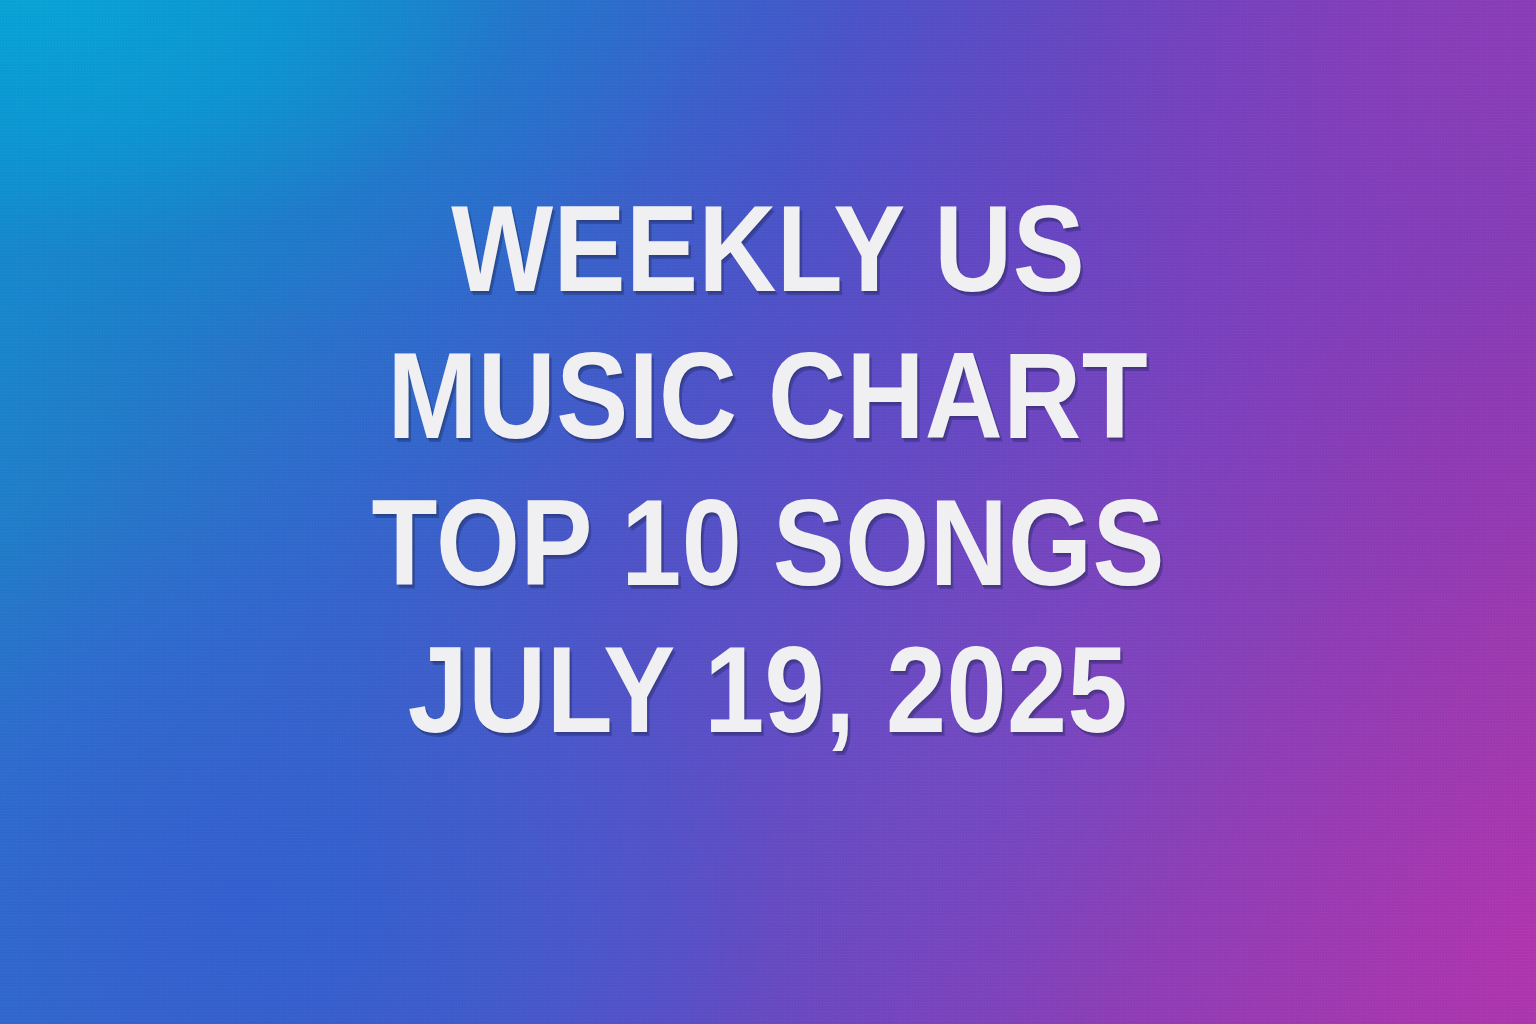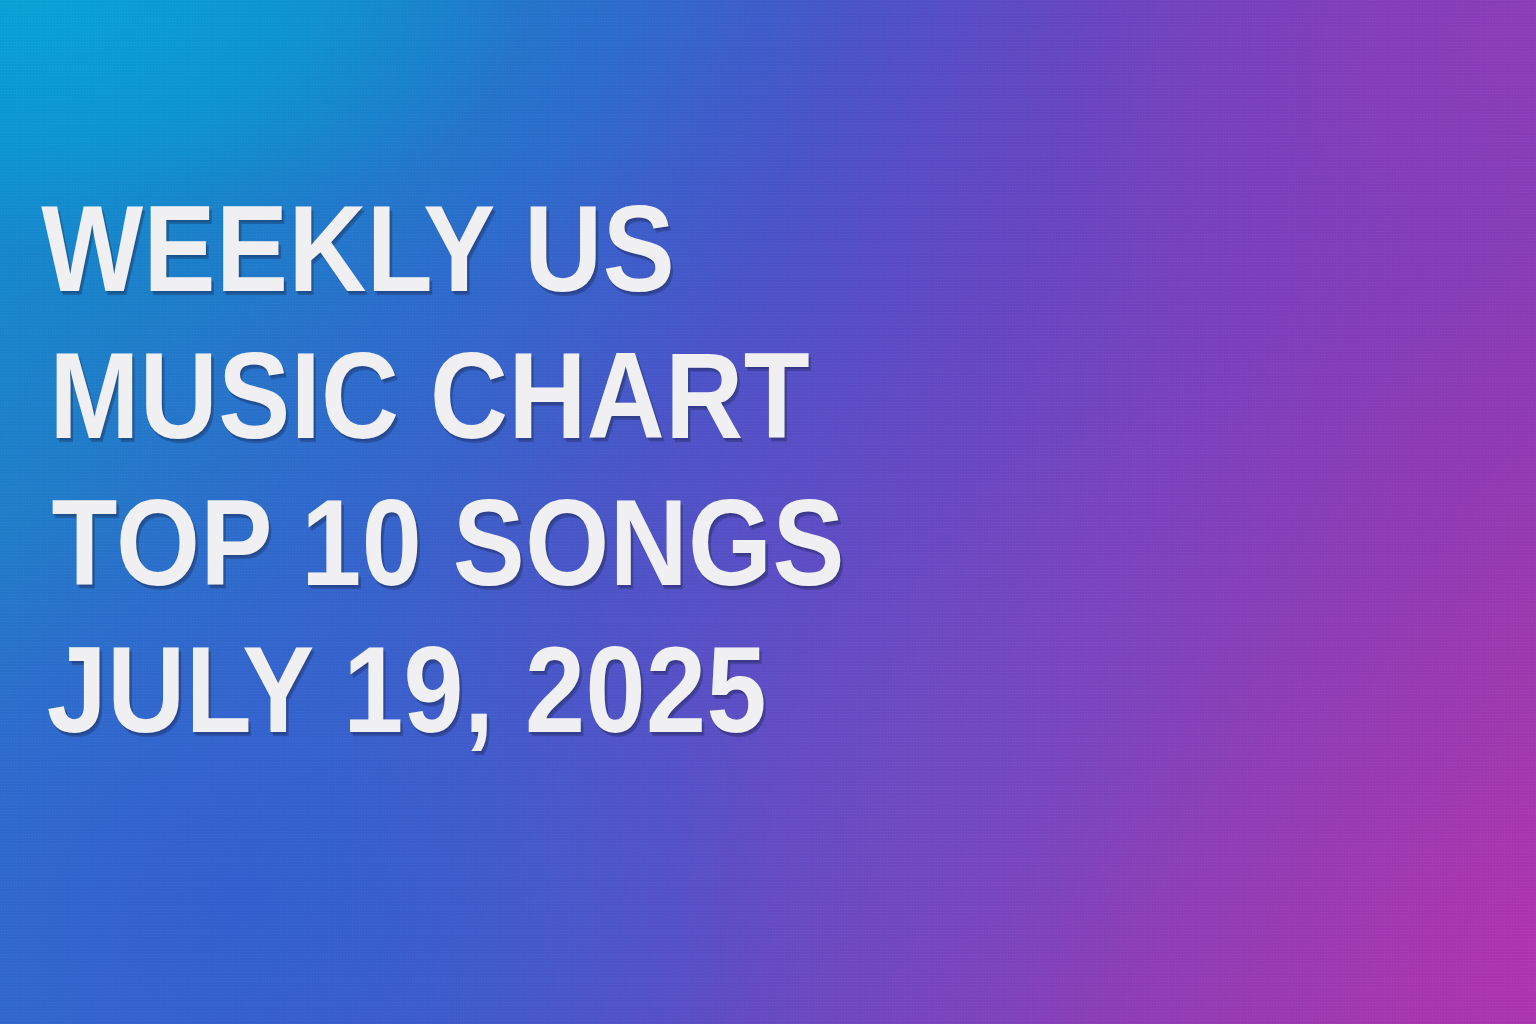--- a/index.html
+++ b/index.html
@@ -88,21 +88,21 @@
       repeating-linear-gradient(90deg, rgba(0,0,0,0.5) 0px, rgba(0,0,0,0.5) 1px, rgba(0,0,0,0) 1px, rgba(0,0,0,0) 3px);
   }
 
   #title-block {
     position: absolute;
     left: 0;
     right: 0;
     top: 176px;
     display: flex;
     flex-direction: column;
-    align-items: flex-start;
+    align-items: center;
     justify-content: flex-start;
     text-align: center;
   }
 
   .title-line {
     display: block;
     color: #f0f0f2;
     font-family: "Liberation Sans", sans-serif;
     font-weight: 700;
     font-size: 122px;

